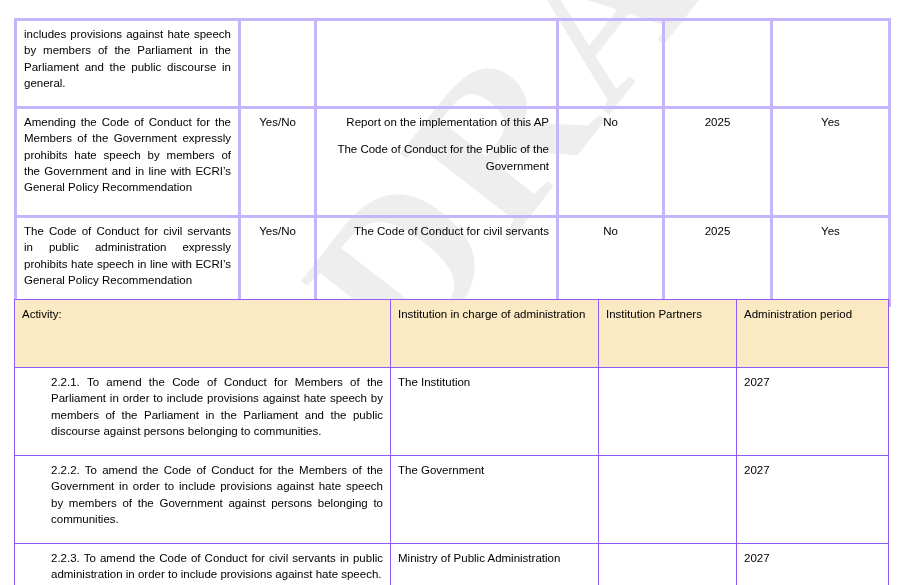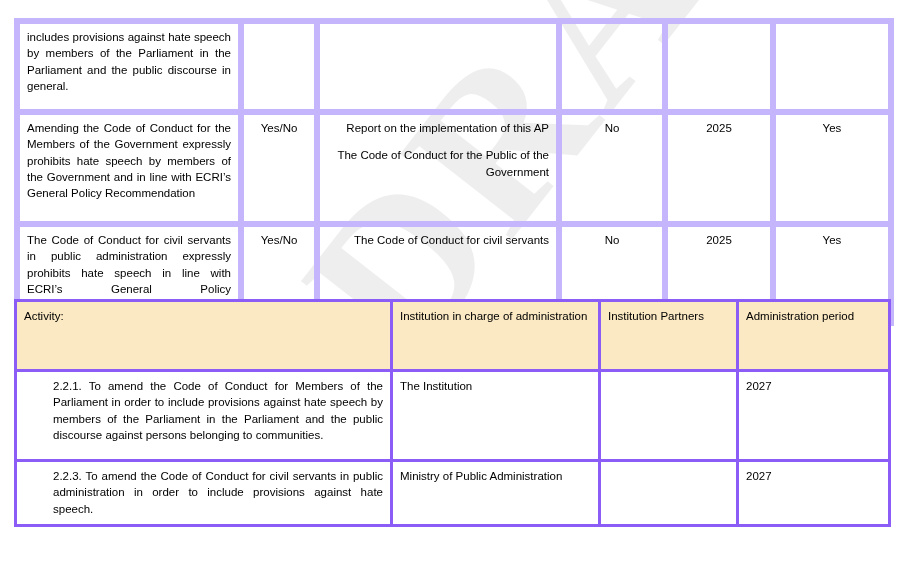--- a/index.html
+++ b/index.html
@@ -58,21 +58,21 @@
   }
 
   
   .tbl-indicators {
     position: absolute;
     left: 14px;
     top: 18px;
     width: 874px;
   }
   .tbl-indicators td {
-    border: 6px solid #c4b5fd;
+    border: 3px solid #c4b5fd;
     vertical-align: top;
     padding: 5px 7px 6px 7px;
     font-size: 11.5px;
     line-height: 1.42;
   }
   .tbl-indicators td.c-desc {
     text-align: justify;
     text-justify: inter-word;
   }
   .tbl-indicators td.c-center {
@@ -91,21 +91,21 @@
 
   
   .tbl-activities {
     position: absolute;
     left: 14px;
     top: 299px;
     width: 874px;
   }
   .tbl-activities th,
   .tbl-activities td {
-    border: 3px solid #8b5cf6;
+    border: 1px solid #8b5cf6;
     vertical-align: top;
     padding: 6px 7px 7px 7px;
     font-size: 11.5px;
     line-height: 1.42;
     font-weight: normal;
     text-align: left;
   }
   .tbl-activities thead th {
     background: #fbe9c3;
     height: 54px;
@@ -185,20 +185,26 @@
         </tr>
       </thead>
       <tbody>
         <tr>
           <td class="c-desc" style="height:74px">2.2.1. To amend the Code of Conduct for Members of the Parliament in order to include provisions against hate speech by members of the Parliament in the Parliament and the public discourse against persons belonging to communities.</td>
           <td>The Institution</td>
           <td></td>
           <td>2027</td>
         </tr>
         <tr>
+          <td class="c-desc" style="height:74px">2.2.2. To amend the Code of Conduct for the Members of the Government in order to include provisions against hate speech by members of the Government against persons belonging to communities.</td>
+          <td>The Government</td>
+          <td></td>
+          <td>2027</td>
+        </tr>
+        <tr>
           <td class="c-desc" style="height:40px">2.2.3. To amend the Code of Conduct for civil servants in public administration in order to include provisions against hate speech.</td>
           <td>Ministry of Public Administration</td>
           <td></td>
           <td>2027</td>
         </tr>
       </tbody>
     </table>
 
   </div>
 </div>

